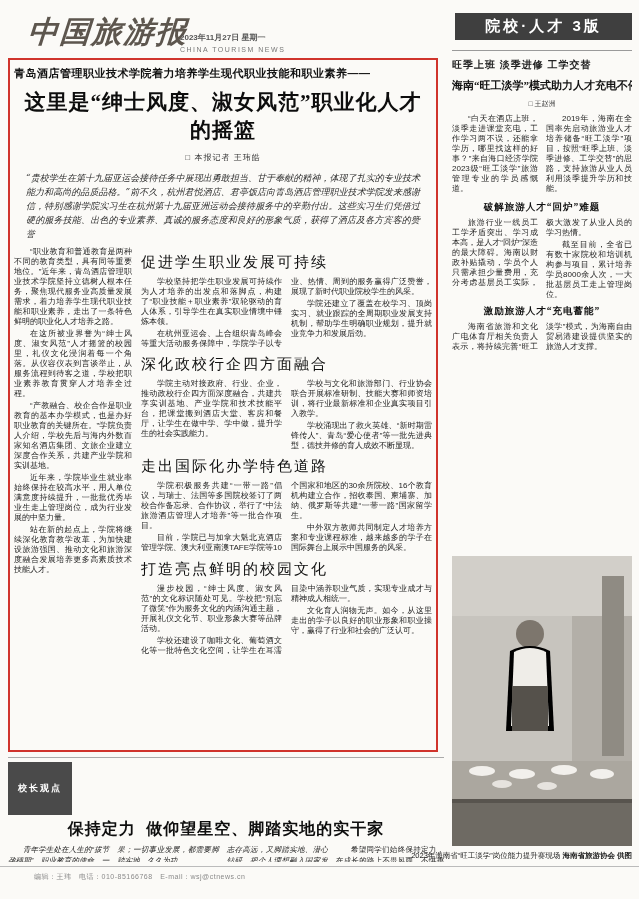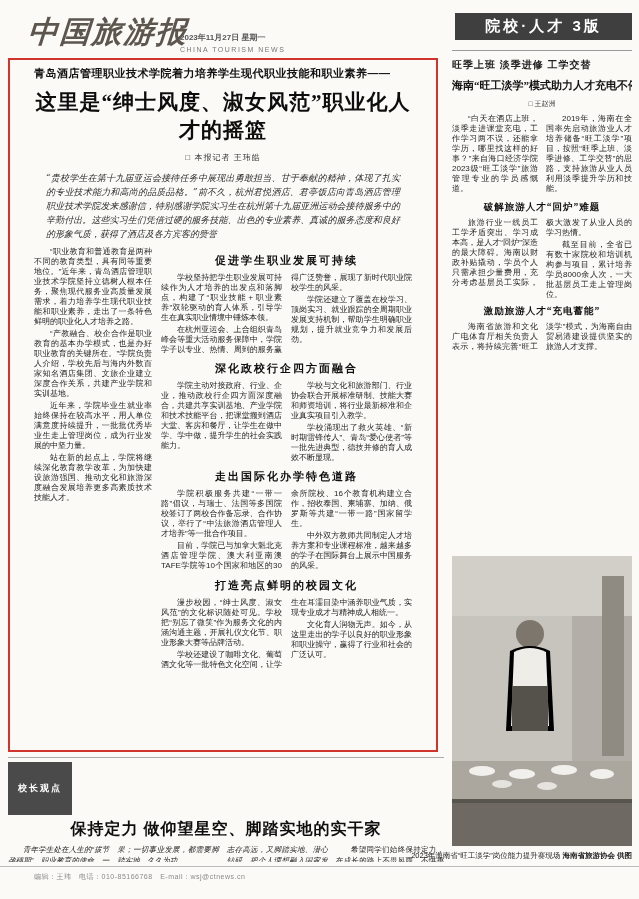--- a/index.html
+++ b/index.html
@@ -23,38 +23,38 @@
   .section-box{
     position:absolute;left:455px;top:13px;width:177px;height:27px;
     background:#3f3f3f;color:#fff;display:flex;align-items:center;justify-content:center;
     font-size:15px;font-weight:bold;letter-spacing:3px;
   }
   .mast-rule{position:absolute;left:452px;top:50px;width:180px;border-top:1px solid #9a9a9a;}
   
   .main-article{
     position:absolute;left:8px;top:58px;width:430px;height:694px;
     border:2px solid #d0342c;background:#fbfaf7;
-    padding:6px 24px;box-sizing:border-box;overflow:hidden;
+    padding:6px 4px;box-sizing:border-box;overflow:hidden;
   }
   .kicker{font-size:11px;font-weight:bold;color:#111;letter-spacing:.5px;}
   .headline{
     text-align:center;font-weight:bold;font-size:21px;letter-spacing:1px;
     margin-top:7px;color:#0d0d0d;
   }
   .byline{text-align:center;font-size:8px;color:#333;margin-top:8px;letter-spacing:1px;}
   .intro{
     margin:8px 12px 6px 12px;font-size:9px;line-height:14px;color:#2b2b2b;
     font-family:"DejaVu Serif", serif;font-style:italic;text-align:justify;
   }
   .body-wrap{display:flex;gap:9px;margin-top:4px;height:560px;overflow:hidden;}
   .left-col{width:118px;flex:none;overflow:hidden;height:100%;}
   .sections{flex:1;overflow:hidden;height:100%;}
   .section{margin-bottom:6px;}
   .section-head{
-    text-align:center;font-weight:bold;font-size:11px;letter-spacing:2px;
+    text-align:left;font-weight:normal;font-size:15px;letter-spacing:2px;
     margin:6px 0 5px 0;color:#101010;
   }
   .cols2{column-count:2;column-gap:9px;}
   p.para{
     margin:0 0 2px 0;font-size:8px;line-height:10px;text-align:justify;
     text-indent:2em;color:#242424;
   }
   
   .side-article{
     position:absolute;left:452px;top:58px;width:180px;height:494px;overflow:hidden;
@@ -79,21 +79,21 @@
   
   .rule-top{position:absolute;left:8px;top:757px;width:436px;border-top:1px solid #aaa;}
   .principal{
     position:absolute;left:8px;top:762px;width:436px;height:100px;overflow:hidden;
   }
   .badge{
     display:inline-block;background:#4a4a4a;color:#fff;font-size:9px;letter-spacing:2px;
     padding:20px 10px;font-weight:bold;
   }
   .p-head{
-    text-align:center;font-weight:bold;font-size:16px;letter-spacing:1px;color:#0e0e0e;margin:4px 0 5px 0;
+    text-align:center;font-weight:bold;font-size:16px;letter-spacing:1px;color:#0e0e0e;margin:4px 0 5px 0;font-family:Liberation Mono, monospace;
   }
   .p-body{display:flex;gap:8px;}
   .p-left{width:320px;flex:none;column-count:3;column-gap:8px;overflow:hidden;height:60px;font-style:italic;}
   .p-right{flex:1;overflow:hidden;height:88px;}
   .p-body p.para{font-size:7.5px;line-height:10.5px;}
   .attribution{font-size:7.5px;font-weight:bold;text-align:right;margin-top:3px;color:#222;}
   
   .rule-bottom{position:absolute;left:0px;top:866px;width:639px;border-top:1px solid #bbb;}
   .footer{
     position:absolute;left:34px;top:872px;font-size:7px;color:#8a8a8a;letter-spacing:.5px;
@@ -113,20 +113,21 @@
 </div>
 
 <div class="main-article">
   <div class="kicker">青岛酒店管理职业技术学院着力培养学生现代职业技能和职业素养——</div>
   <div class="headline serif">这里是“绅士风度、淑女风范”职业化人才的摇篮</div>
   <div class="byline">□ 本报记者 王玮皓</div>
   <div class="intro">“贵校学生在第十九届亚运会接待任务中展现出勇敢担当、甘于奉献的精神，体现了扎实的专业技术能力和高尚的品质品格。”前不久，杭州君悦酒店、君亭饭店向青岛酒店管理职业技术学院发来感谢信，特别感谢学院实习生在杭州第十九届亚洲运动会接待服务中的辛勤付出。这些实习生们凭借过硬的服务技能、出色的专业素养、真诚的服务态度和良好的形象气质，获得了酒店及各方宾客的赞誉</div>
   <div class="body-wrap">
     <div class="left-col">
         <p class="para">“职业教育和普通教育是两种不同的教育类型，具有同等重要地位。”近年来，青岛酒店管理职业技术学院坚持立德树人根本任务，聚焦现代服务业高质量发展需求，着力培养学生现代职业技能和职业素养，走出了一条特色鲜明的职业化人才培养之路。</p>
+        <p class="para">在这所被业界誉为“绅士风度、淑女风范”人才摇篮的校园里，礼仪文化浸润着每一个角落。从仪容仪表到言谈举止，从服务流程到待客之道，学校把职业素养教育贯穿人才培养全过程。</p>
         <p class="para">“产教融合、校企合作是职业教育的基本办学模式，也是办好职业教育的关键所在。”学院负责人介绍，学校先后与海内外数百家知名酒店集团、文旅企业建立深度合作关系，共建产业学院和实训基地。</p>
         <p class="para">近年来，学院毕业生就业率始终保持在较高水平，用人单位满意度持续提升，一批批优秀毕业生走上管理岗位，成为行业发展的中坚力量。</p>
         <p class="para">站在新的起点上，学院将继续深化教育教学改革，为加快建设旅游强国、推动文化和旅游深度融合发展培养更多高素质技术技能人才。</p>
       </div>
     <div class="sections">
       <div class="section">
         <div class="section-head serif">促进学生职业发展可持续</div>
         <div class="cols2">
             <p class="para">学校坚持把学生职业发展可持续作为人才培养的出发点和落脚点，构建了“职业技能＋职业素养”双轮驱动的育人体系，引导学生在真实职业情境中锤炼本领。</p>
             <p class="para">在杭州亚运会、上合组织青岛峰会等重大活动服务保障中，学院学子以专业、热情、周到的服务赢得广泛赞誉，展现了新时代职业院校学生的风采。</p>

